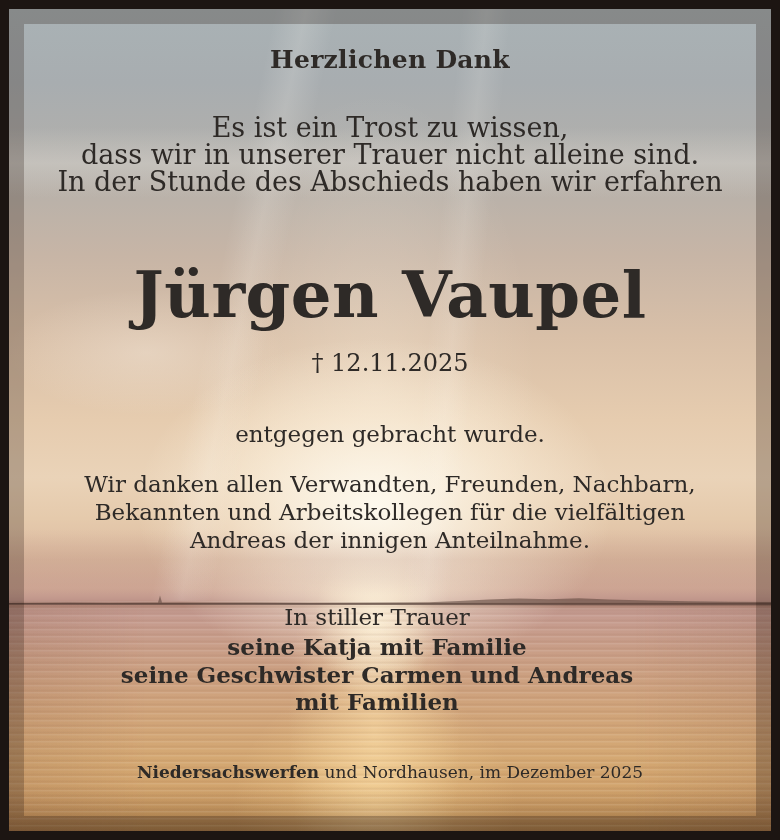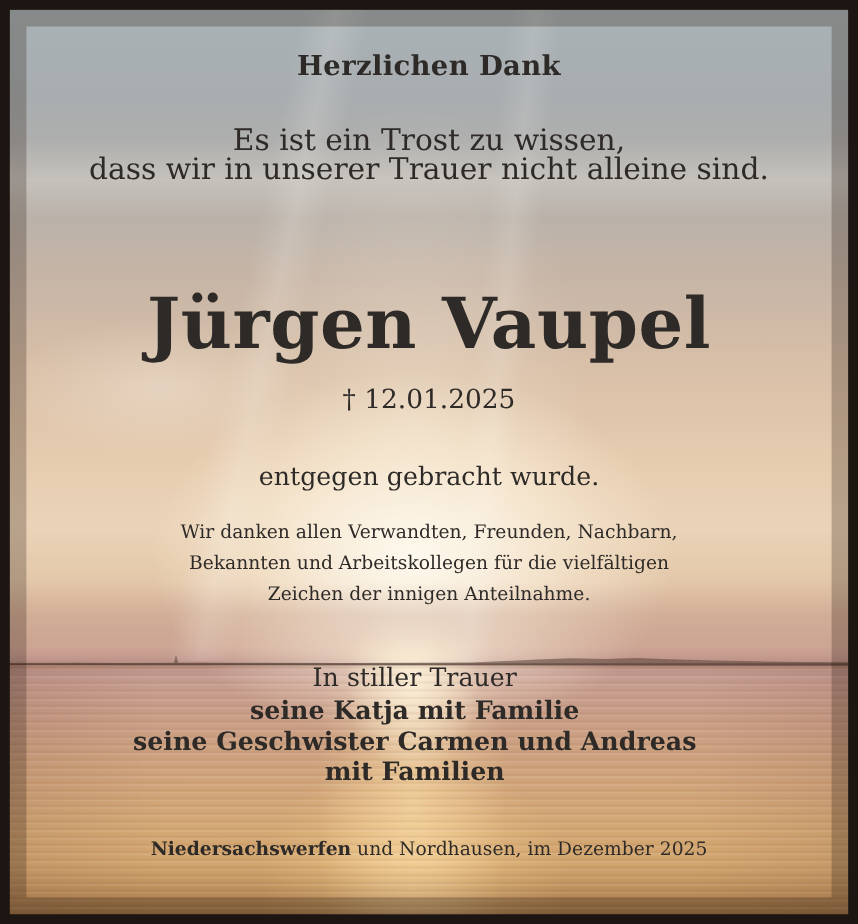--- a/index.html
+++ b/index.html
@@ -53,21 +53,21 @@
     box-shadow: inset 0 0 0 15px rgba(38,24,14,0.26);
   }
   
   .text-layer{position:absolute;inset:0;color:#2e2a27;}
   .block{position:absolute;left:0;width:100%;text-align:center;}
   .title   {top:45px;  font-size:25px; font-weight:bold; letter-spacing:0.3px;}
   .intro   {top:114px; font-size:27px; line-height:27px;}
   .name    {top:260px; font-size:64px; font-weight:bold; letter-spacing:0.5px; line-height:1.1;}
   .date    {top:349px; font-size:24px;}
   .cont    {top:421px; font-size:23px;}
-  .thanks  {top:470px; font-size:17px; line-height:28px;}
+  .thanks  {top:470px; font-size:23px; line-height:28px;}
   .closing {top:604px; font-size:23px; left:-13px;}
   .mourners{top:633px; font-size:23px; line-height:27.5px; font-weight:bold; left:-13px;}
   .footer  {top:762px; font-size:17px;}
   .footer .bold{font-weight:bold;}
 </style>
 </head>
 <body>
 
 <div class="stage">
 
@@ -81,32 +81,33 @@
     <div class="vignette"></div>
   </div>
 
   <div class="text-layer">
 
     <div class="block title">Herzlichen Dank</div>
 
     <div class="block intro">
       <div>Es ist ein Trost zu wissen,</div>
       <div>dass wir in unserer Trauer nicht alleine sind.</div>
+      <div>In der Stunde des Abschieds haben wir erfahren</div>
     </div>
 
     <div class="block name">Jürgen Vaupel</div>
 
-    <div class="block date">† 12.01.2025</div>
+    <div class="block date">† 12.11.2025</div>
 
     <div class="block cont">entgegen gebracht wurde.</div>
 
     <div class="block thanks">
       <div>Wir danken allen Verwandten, Freunden, Nachbarn,</div>
       <div>Bekannten und Arbeitskollegen für die vielfältigen</div>
-      <div>Zeichen der innigen Anteilnahme.</div>
+      <div>Andreas der innigen Anteilnahme.</div>
     </div>
 
     <div class="block closing">In stiller Trauer</div>
 
     <div class="block mourners">
       <div>seine Katja mit Familie</div>
       <div>seine Geschwister Carmen und Andreas</div>
       <div>mit Familien</div>
     </div>
 

